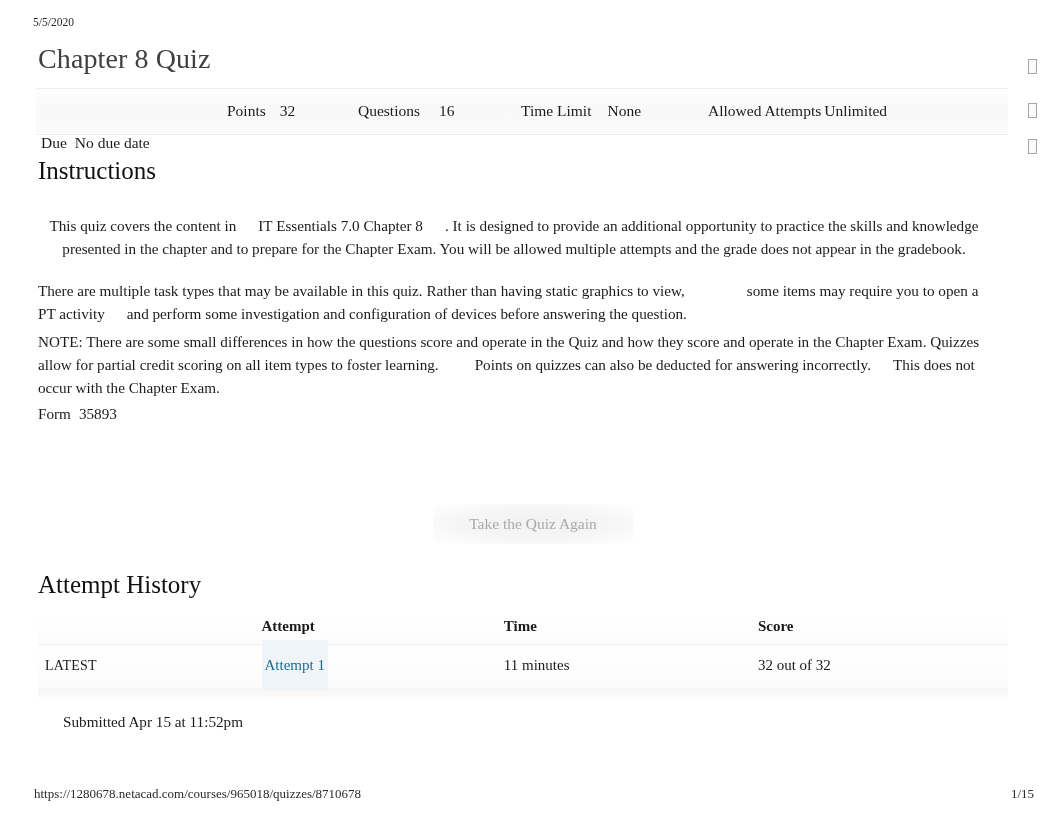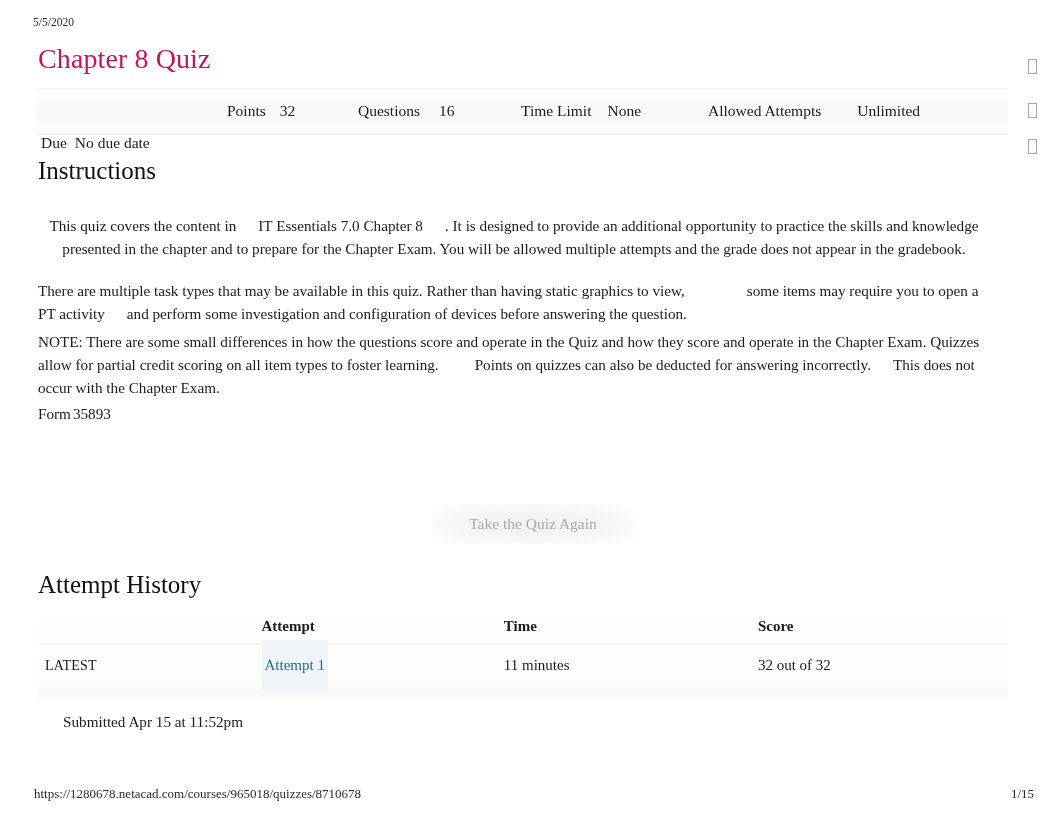--- a/index.html
+++ b/index.html
@@ -42,21 +42,21 @@
   }
 
   
   .page-title {
     position: absolute;
     left: 38px;
     top: 43px;
     font-size: 28px;
     font-weight: normal;
     letter-spacing: 0.1px;
-    color: #be185d;
+    color: #404040;
     margin: 0;
     line-height: 32px;
   }
 
   
   .side-icons {
     position: absolute;
     right: 0;
     top: 40px;
     width: 58px;
@@ -105,21 +105,21 @@
   .meta-value { color: #1b1b1b; }
   .mi-0 { left: 5px; margin-top: 32px; }
   .mi-0 .meta-value { margin-left: 8px; }
   .mi-1 { left: 191px; }
   .mi-1 .meta-value { margin-left: 14px; }
   .mi-2 { left: 322px; }
   .mi-2 .meta-value { margin-left: 19px; }
   .mi-3 { left: 485px; }
   .mi-3 .meta-value { margin-left: 16px; }
   .mi-4 { left: 672px; }
-  .mi-4 .meta-value { margin-left: 36px; }
+  .mi-4 .meta-value { margin-left: 3px; }
 
   
   .section-heading {
     position: absolute;
     left: 38px;
     font-size: 25px;
     font-weight: normal;
     color: #111111;
     margin: 0;
     line-height: 30px;
@@ -142,21 +142,21 @@
   #para-2 { top: 279px; }
   #para-3 { top: 330px; }
   #form-line {
     position: absolute;
     left: 38px;
     top: 403px;
     font-size: 15.2px;
     line-height: 22px;
     color: #1b1b1b;
   }
-  #form-line .form-value { margin-left: 2px; }
+  #form-line .form-value { margin-left: 8px; }
   .gap-m  { display: inline-block; width: 22px; }
   .gap-l  { display: inline-block; width: 36px; }
   .gap-xl { display: inline-block; width: 62px; }
 
   
   .btn-wrap {
     position: absolute;
     left: 433px;
     top: 486px;
     width: 200px;

